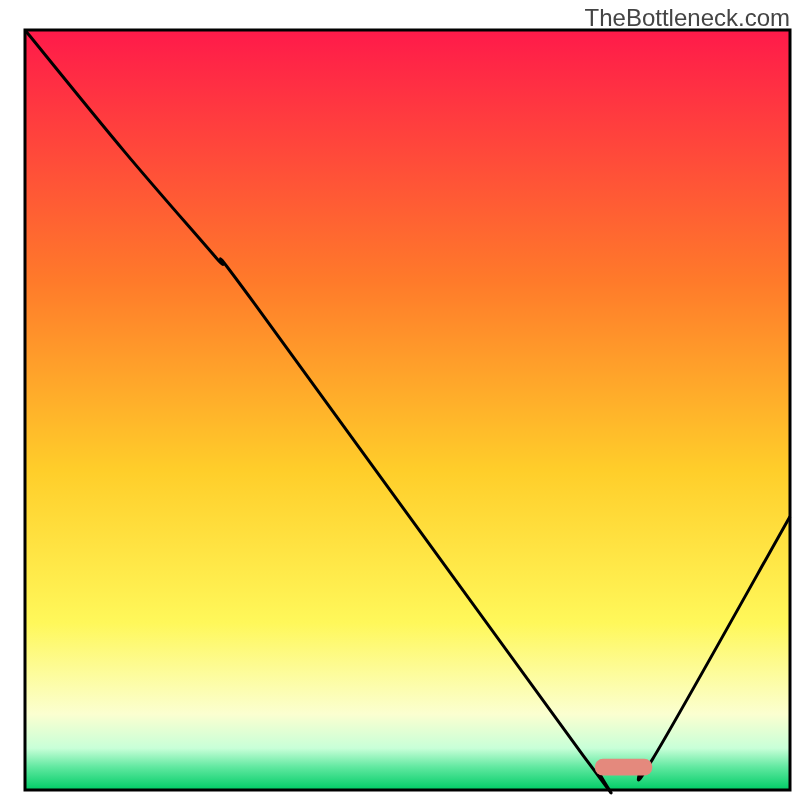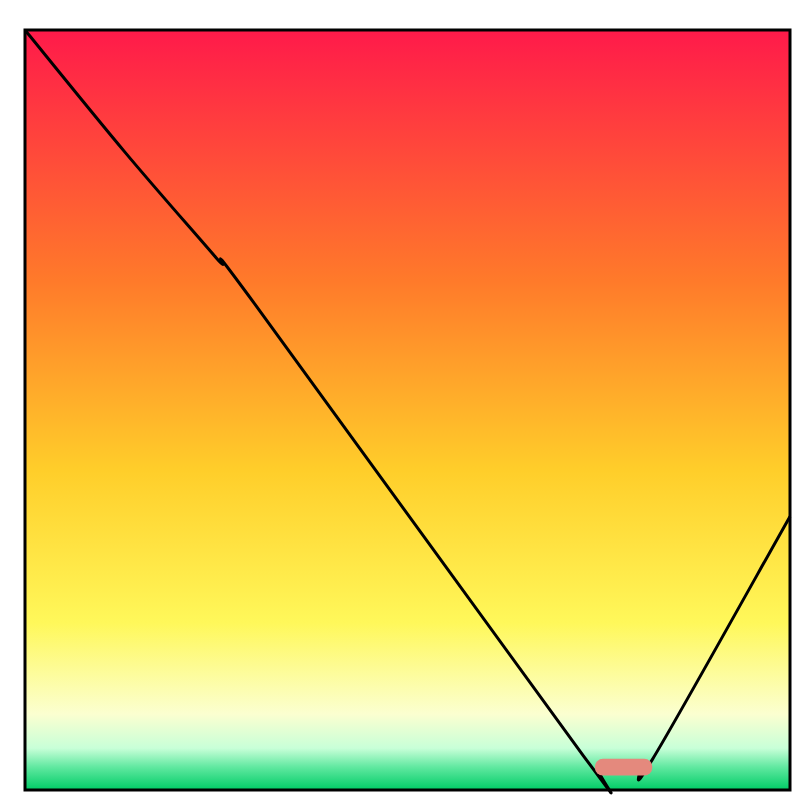--- a/index.html
+++ b/index.html
@@ -27,20 +27,21 @@
   svg.chart {
     position: absolute;
     top: 0;
     left: 0;
   }
 </style>
 </head>
 <body>
 
 <div class="container">
+  <div class="watermark">TheBottleneck.com</div>
   <svg class="chart" width="800" height="800" viewBox="0 0 800 800">
     <defs>
       <linearGradient id="bg-grad" x1="0" y1="0" x2="0" y2="1">
           <stop offset="0.00%" stop-color="#ff1a4a"></stop>
           <stop offset="33.00%" stop-color="#ff7a2a"></stop>
           <stop offset="58.00%" stop-color="#ffce2a"></stop>
           <stop offset="78.00%" stop-color="#fff85a"></stop>
           <stop offset="90.00%" stop-color="#fbffd0"></stop>
           <stop offset="94.50%" stop-color="#c8ffd8"></stop>
           <stop offset="97.00%" stop-color="#60e8a0"></stop>

